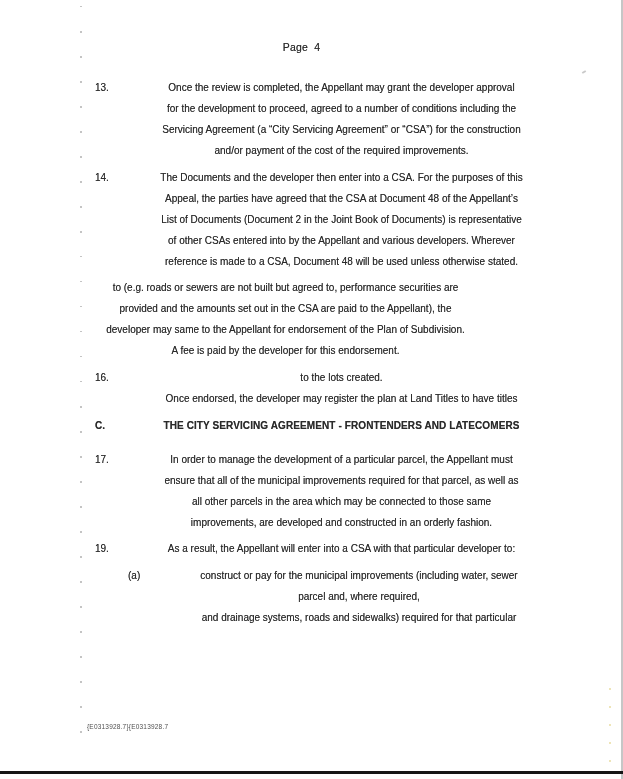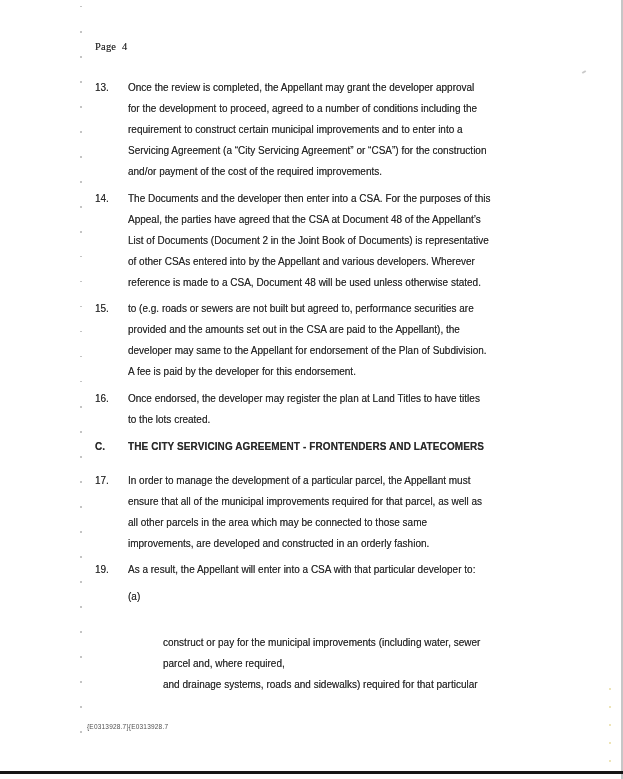--- a/index.html
+++ b/index.html
@@ -36,46 +36,45 @@
     background: #c9c9c9; transform: rotate(-30deg);
   }
   .yellow-dots {
     position: absolute; left: 609px; top: 688px; width: 2px; height: 82px;
     background: repeating-linear-gradient(to bottom,
       rgba(232,220,160,0.75) 0 2px, transparent 2px 18px);
   }
   
   .page-number {
     position: absolute; left: 95px; top: 41px; width: 413px;
-    text-align: left;
+    text-align: center;
     font-size: 10.5px;
     word-spacing: 3px;
     letter-spacing: 0.2px;
     text-shadow: 0 0 0.3px rgba(40,40,40,0.65);
-    font-family: Liberation Serif, serif;
   }
   .content {
     position: absolute; left: 95px; top: 77px; width: 420px;
     text-shadow: 0 0 0.3px rgba(40,40,40,0.65);
   }
-  .row { display: flex; margin-bottom: 5.5px; }
+  .row { display: flex; margin-bottom: 5.5px; gap: 23px; }
   .row .marker {
     width: 33px; flex: none;
     font-size: 10px; line-height: 21px;
   }
-  .row .lines { width: 381px; flex: none; }
+  .row .lines { width: 381px; flex: none; text-align: center; }
   .line {
     font-size: 10px; line-height: 21px; height: 21px;
     white-space: nowrap;
   }
   .row.heading { margin-top: 6px; margin-bottom: 13px; }
   .row.heading .marker, .row.heading .line { font-weight: bold; letter-spacing: 0.1px; }
   .row.sub { margin-left: 33px; }
   .row.sub .marker { width: 35px; }
-  .row.sub .lines { width: 346px; margin-top: 46px; }
+  .row.sub .lines { width: 346px; }
   .footer-stamp {
     position: absolute; left: 87px; top: 723px;
     font-size: 6.5px; letter-spacing: 0.2px;
     color: #4f4f4f;
   }
 </style>
 </head>
 <body>
 
 <div class="page">
@@ -86,49 +85,47 @@
   <div class="yellow-dots"></div>
 
   <div class="page-number">Page 4</div>
 
   <div class="content" id="content">
       <div class="row numbered">
         <span class="marker">13.</span>
         <div class="lines">
           <div class="line justify">Once the review is completed, the Appellant may grant the developer approval</div>
           <div class="line justify">for the development to proceed, agreed to a number of conditions including the</div>
-          <div class="line justify">requirement to construct certain municipal improvements and to enter into a</div>
           <div class="line justify">Servicing Agreement (a “City Servicing Agreement” or “CSA”) for the construction</div>
           <div class="line last">and/or payment of the cost of the required improvements.</div>
         </div>
       </div>
       <div class="row numbered">
         <span class="marker">14.</span>
         <div class="lines">
           <div class="line justify">The Documents and the developer then enter into a CSA.  For the purposes of this</div>
           <div class="line justify">Appeal, the parties have agreed that the CSA at Document 48 of the Appellant’s</div>
           <div class="line justify">List of Documents (Document 2 in the Joint Book of Documents) is representative</div>
           <div class="line justify">of other CSAs entered into by the Appellant and various developers.  Wherever</div>
           <div class="line last">reference is made to a CSA, Document 48 will be used unless otherwise stated.</div>
         </div>
       </div>
       <div class="row numbered">
-        <span class="marker">15.</span>
         <div class="lines">
           <div class="line justify">to (e.g. roads or sewers are not built but agreed to, performance securities are</div>
           <div class="line justify">provided and the amounts set out in the CSA are paid to the Appellant), the</div>
           <div class="line justify">developer may same to the Appellant for endorsement of the Plan of Subdivision.</div>
           <div class="line last">A fee is paid by the developer for this endorsement.</div>
         </div>
       </div>
       <div class="row numbered">
         <span class="marker">16.</span>
         <div class="lines">
+          <div class="line last">to the lots created.</div>
           <div class="line justify">Once endorsed, the developer may register the plan at Land Titles to have titles</div>
-          <div class="line last">to the lots created.</div>
         </div>
       </div>
       <div class="row heading">
         <span class="marker">C.</span>
         <div class="lines">
           <div class="line last">THE CITY SERVICING AGREEMENT - FRONTENDERS AND LATECOMERS</div>
         </div>
       </div>
       <div class="row numbered">
         <span class="marker">17.</span>

